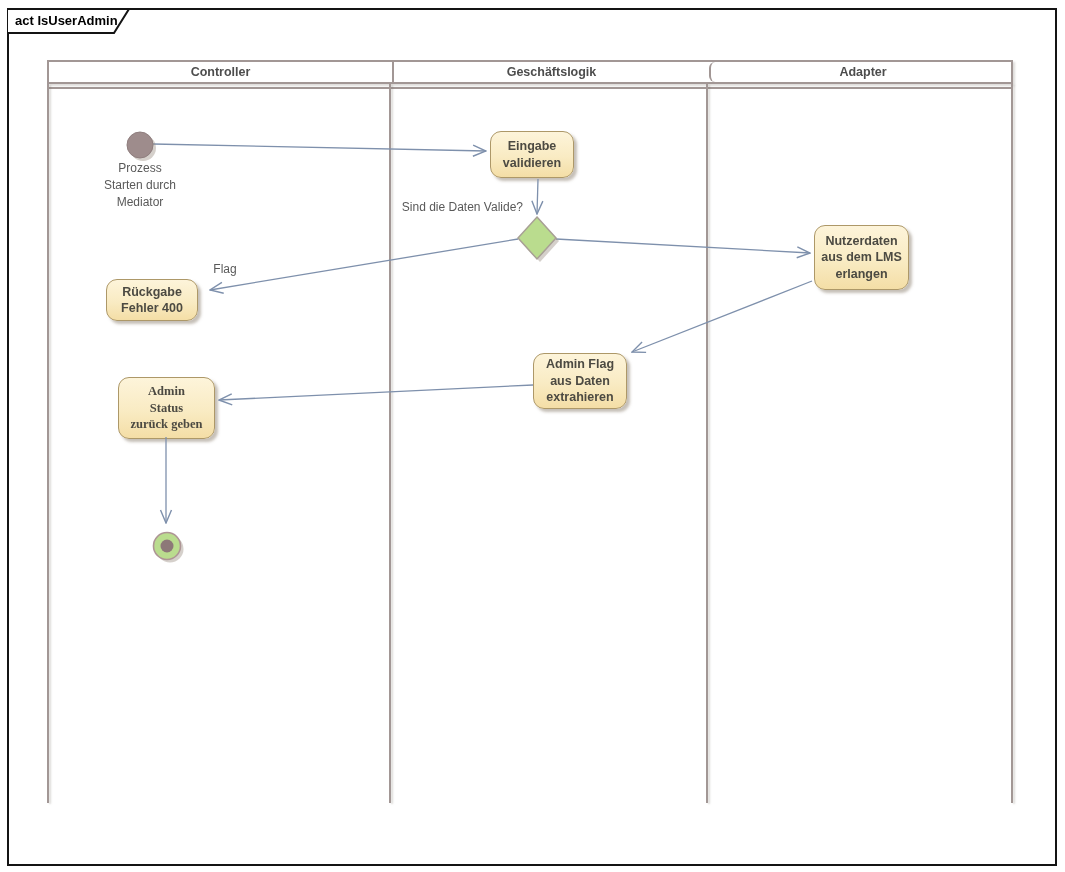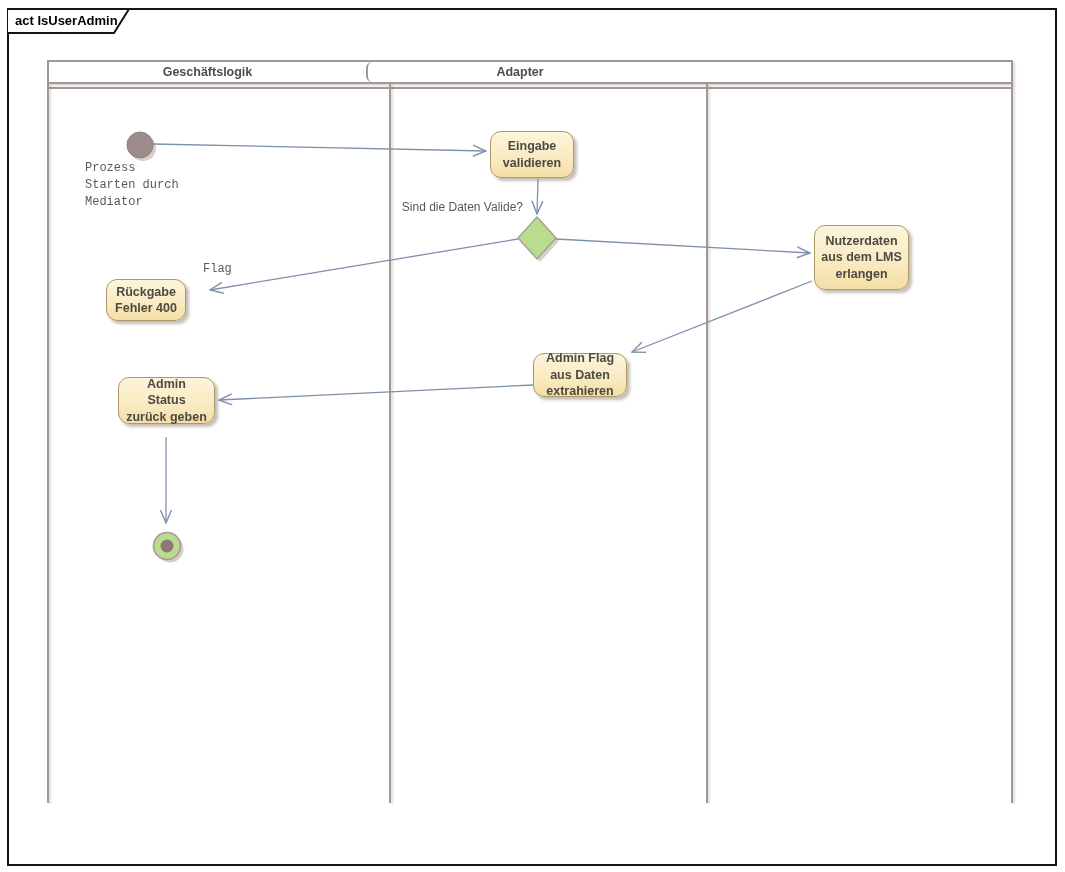--- a/index.html
+++ b/index.html
@@ -19,54 +19,55 @@
 
   
   .activity{position:absolute;z-index:2;box-sizing:border-box;border:1.5px solid #AD9868;border-radius:11px;
     background:linear-gradient(180deg,#FDF4DA 0%,#F9EBC3 55%,#F4DEA6 100%);
     box-shadow:3px 3px 3px rgba(150,138,124,0.55);
     display:flex;align-items:center;justify-content:center;text-align:center;
     font-size:12.5px;font-weight:bold;color:#4C4A42;line-height:1.32;white-space:pre-line;}
 
   
   .flabel{position:absolute;z-index:4;font-size:12px;color:#595959;white-space:pre-line;}
-  .flabel.center{text-align:left;font-family:Liberation Mono, monospace;}
+  .flabel.center{text-align:center;}
   .flabel.right{text-align:right;}
 
   svg.overlay{position:absolute;left:0;top:0;z-index:3;pointer-events:none;}
 </style>
 </head>
 <body>
 
 <div class="frame"></div>
 <div class="frame-tab-label">act IsUserAdmin</div>
 
 <div class="lanes">
   <div class="lane-header">
+    <div class="cell" style="width:343px;">Controller</div>
     <div class="cell" style="width:317px;">Geschäftslogik</div>
     <div class="cell" style="width:306px;border-radius:6px;">Adapter</div>
   </div>
   <div class="header-underline"></div>
   <div class="vline" style="left:0px;"></div>
   <div class="vline" style="left:342px;"></div>
   <div class="vline" style="left:659px;"></div>
   <div class="vline" style="left:964px;"></div>
 </div>
 
 <div class="activity" style="left:490px;top:131px;width:84px;height:47px;">Eingabe
 validieren</div>
 <div class="activity" style="left:814px;top:225px;width:95px;height:65px;">Nutzerdaten
 aus dem LMS
 erlangen</div>
-<div class="activity" style="left:106px;top:279px;width:80px;height:42px;">Rückgabe
+<div class="activity" style="left:106px;top:279px;width:92px;height:42px;">Rückgabe
 Fehler 400</div>
-<div class="activity" style="left:533px;top:353px;width:94px;height:44px;">Admin Flag
+<div class="activity" style="left:533px;top:353px;width:94px;height:56px;">Admin Flag
 aus Daten
 extrahieren</div>
-<div class="activity" style="left:118px;top:377px;width:97px;height:47px;">Admin
+<div class="activity" style="left:118px;top:377px;width:97px;height:62px;font-family:Liberation Serif, serif;">Admin
 Status
 zurück geben</div>
 
 <div class="flabel center" style="left:85px;top:160px;width:110px;line-height:17px;">Prozess
 Starten durch
 Mediator</div>
 <div class="flabel right" style="left:392px;top:200px;width:131px;">Sind die Daten Valide?</div>
 <div class="flabel center" style="left:203px;top:262px;width:44px;">Flag</div>
 
 <svg class="overlay" width="1065" height="872" viewBox="0 0 1065 872">

